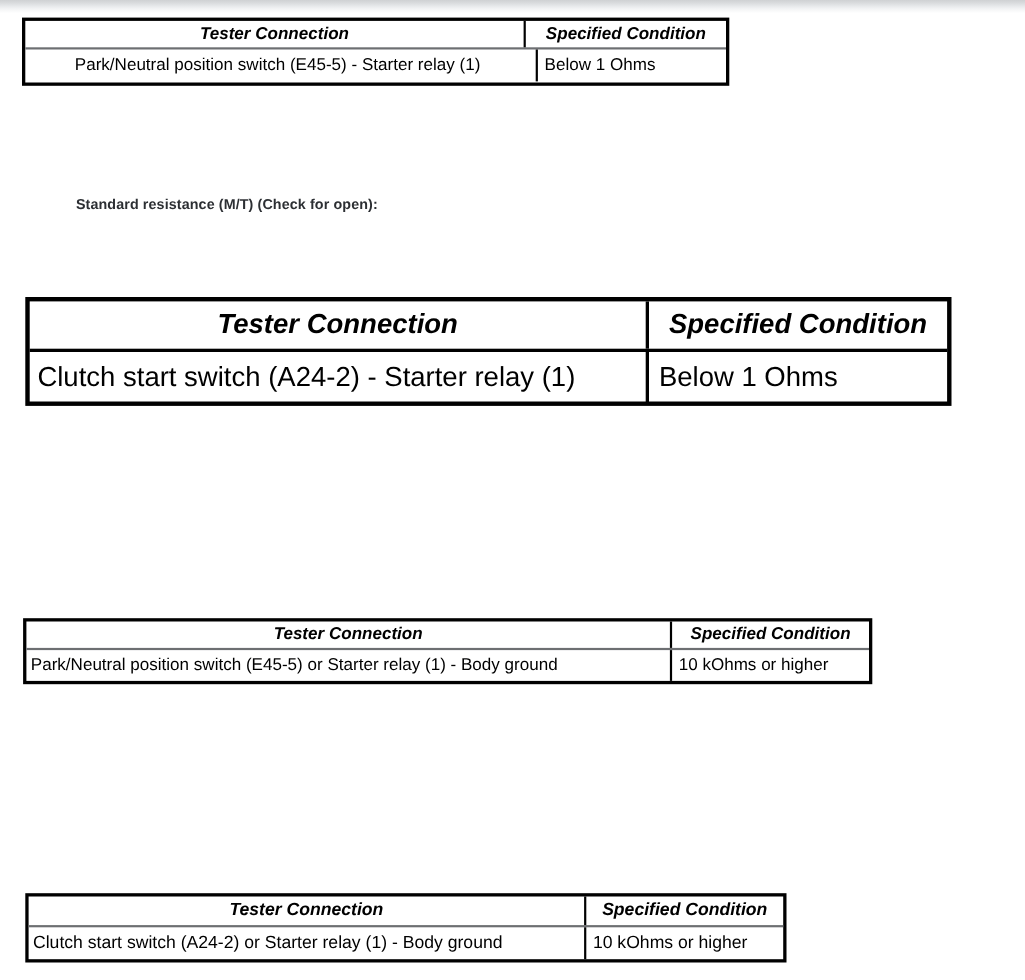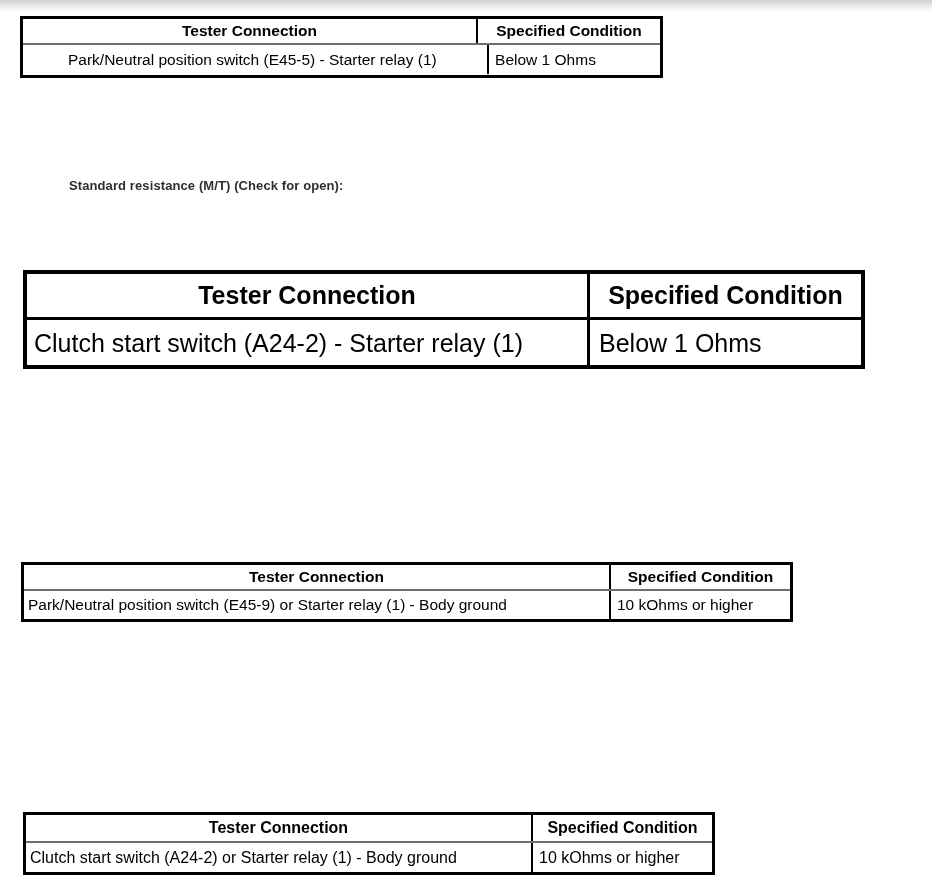--- a/index.html
+++ b/index.html
@@ -66,21 +66,21 @@
   .spec-table .cell {
     box-sizing: border-box;
     display: flex;
     align-items: center;
     color: #000000;
     white-space: nowrap;
     overflow: hidden;
   }
   .spec-table .cell.col-left  { justify-content: flex-start; }
   .spec-table .cell.col-right { border-left: 2px solid #000000; }
-  .spec-table .header-row .cell { justify-content: center; font-weight: bold; }
+  .spec-table .header-row .cell { justify-content: center; font-weight: bold; font-style: italic; }
   .spec-table .header-row .cell.col-right { justify-content: center; }
   .spec-table .body-row .cell { justify-content: flex-start; }
 
   
   #table-open-at {
     left: 20px; top: 16px; width: 643px; height: 62px;
     border-width: 3px;
     font-size: 15.5px;
   }
   #table-open-at .row.header-row { height: 26px; }
@@ -157,21 +157,21 @@
     </div>
   </div>
 
 
   <div class="spec-table" id="table-short-at">
     <div class="row header-row">
       <div class="cell col-left">Tester Connection</div>
       <div class="cell col-right">Specified Condition</div>
     </div>
     <div class="row body-row">
-      <div class="cell col-left">Park/Neutral position switch (E45-9) or Starter relay (1) - Body ground</div>
+      <div class="cell col-left">Park/Neutral position switch (E45-5) or Starter relay (1) - Body ground</div>
       <div class="cell col-right">10 kOhms or higher</div>
     </div>
   </div>
 
 
   <div class="spec-table" id="table-short-mt">
     <div class="row header-row">
       <div class="cell col-left">Tester Connection</div>
       <div class="cell col-right">Specified Condition</div>
     </div>

